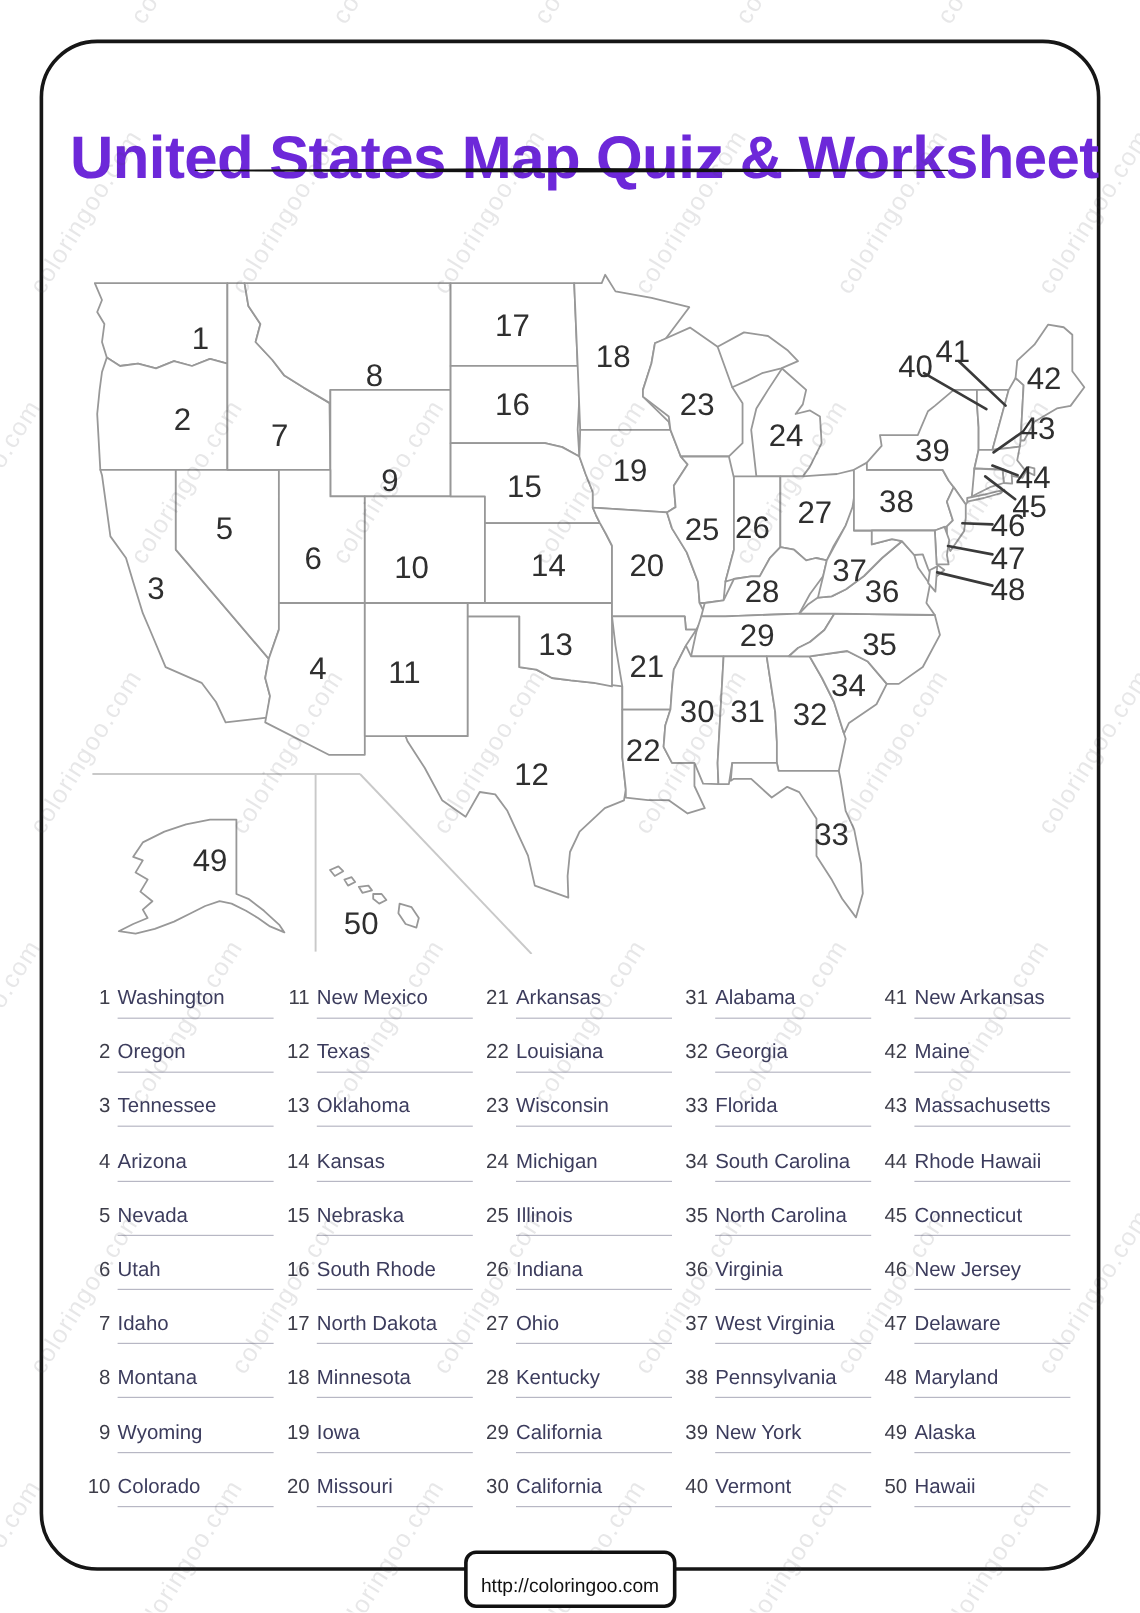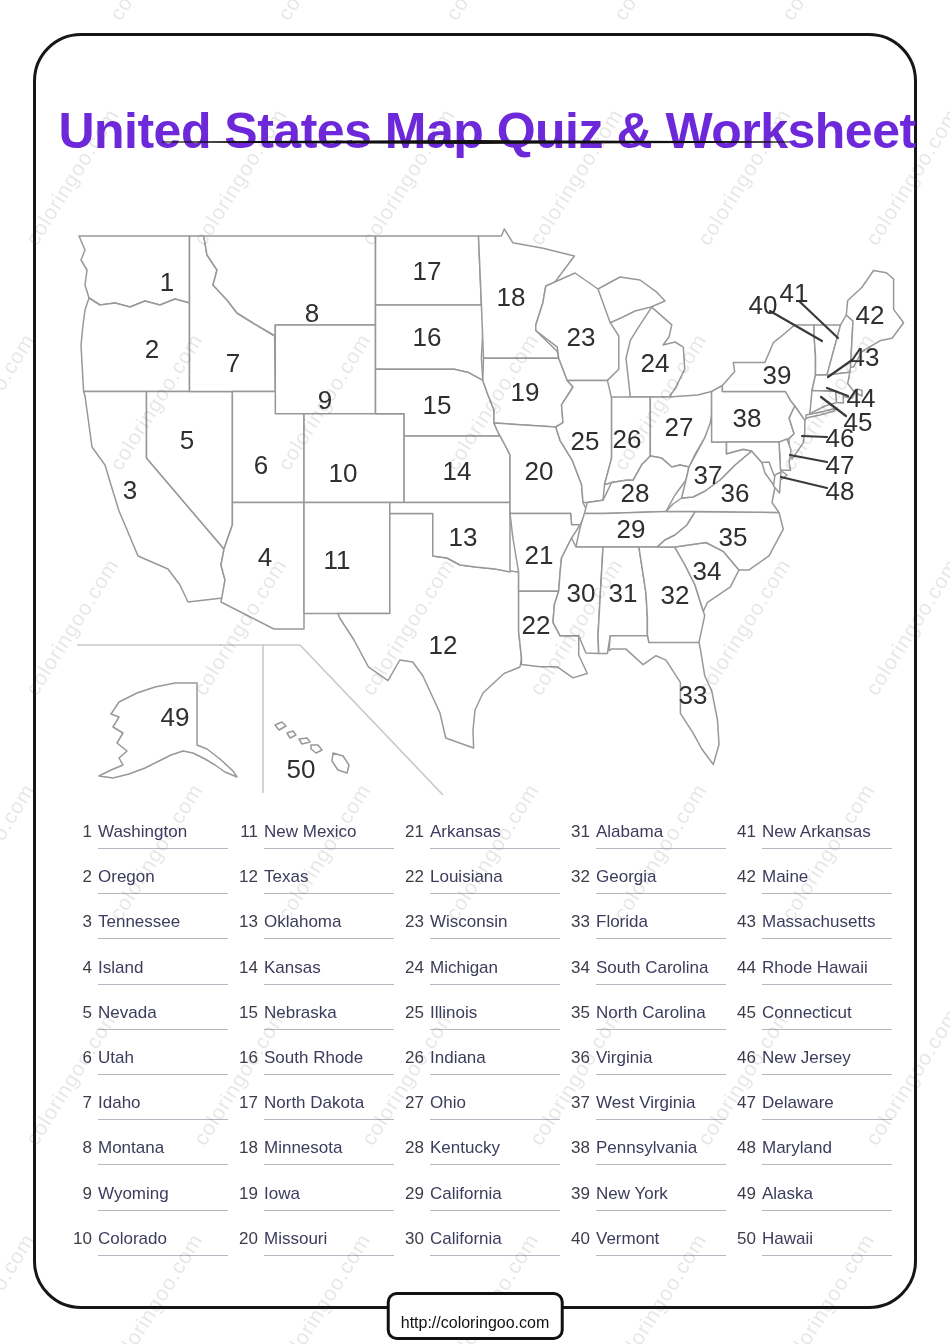--- a/index.html
+++ b/index.html
@@ -179,21 +179,21 @@
       <div class="ans">
         <span class="num">2</span>
         <span class="name">Oregon</span>
       </div>
       <div class="ans">
         <span class="num">3</span>
         <span class="name">Tennessee</span>
       </div>
       <div class="ans">
         <span class="num">4</span>
-        <span class="name">Island</span>
+        <span class="name">Arizona</span>
       </div>
       <div class="ans">
         <span class="num">5</span>
         <span class="name">Nevada</span>
       </div>
       <div class="ans">
         <span class="num">6</span>
         <span class="name">Utah</span>
       </div>
       <div class="ans">

